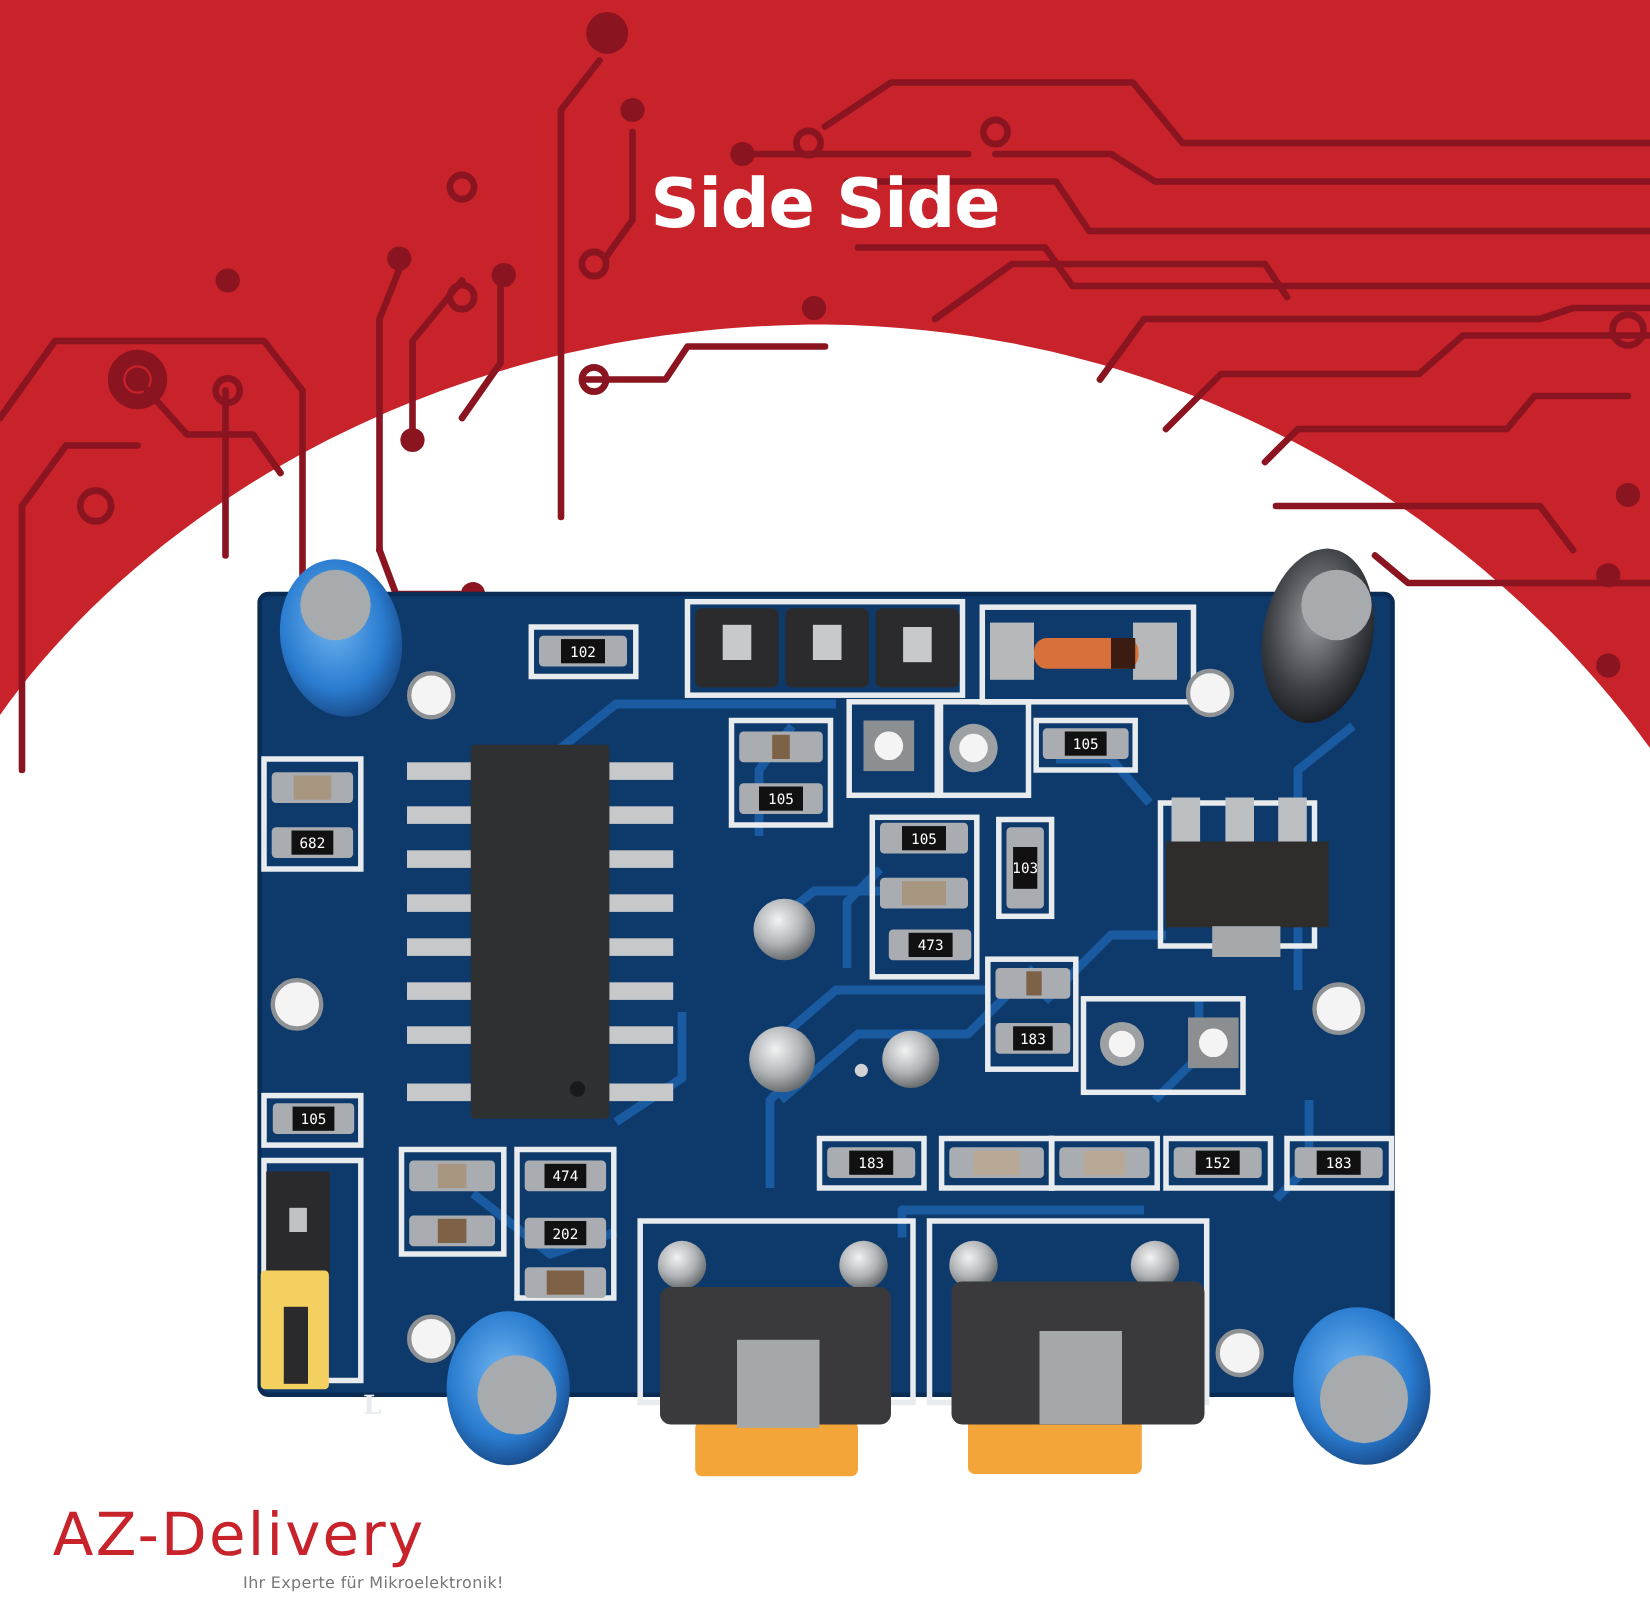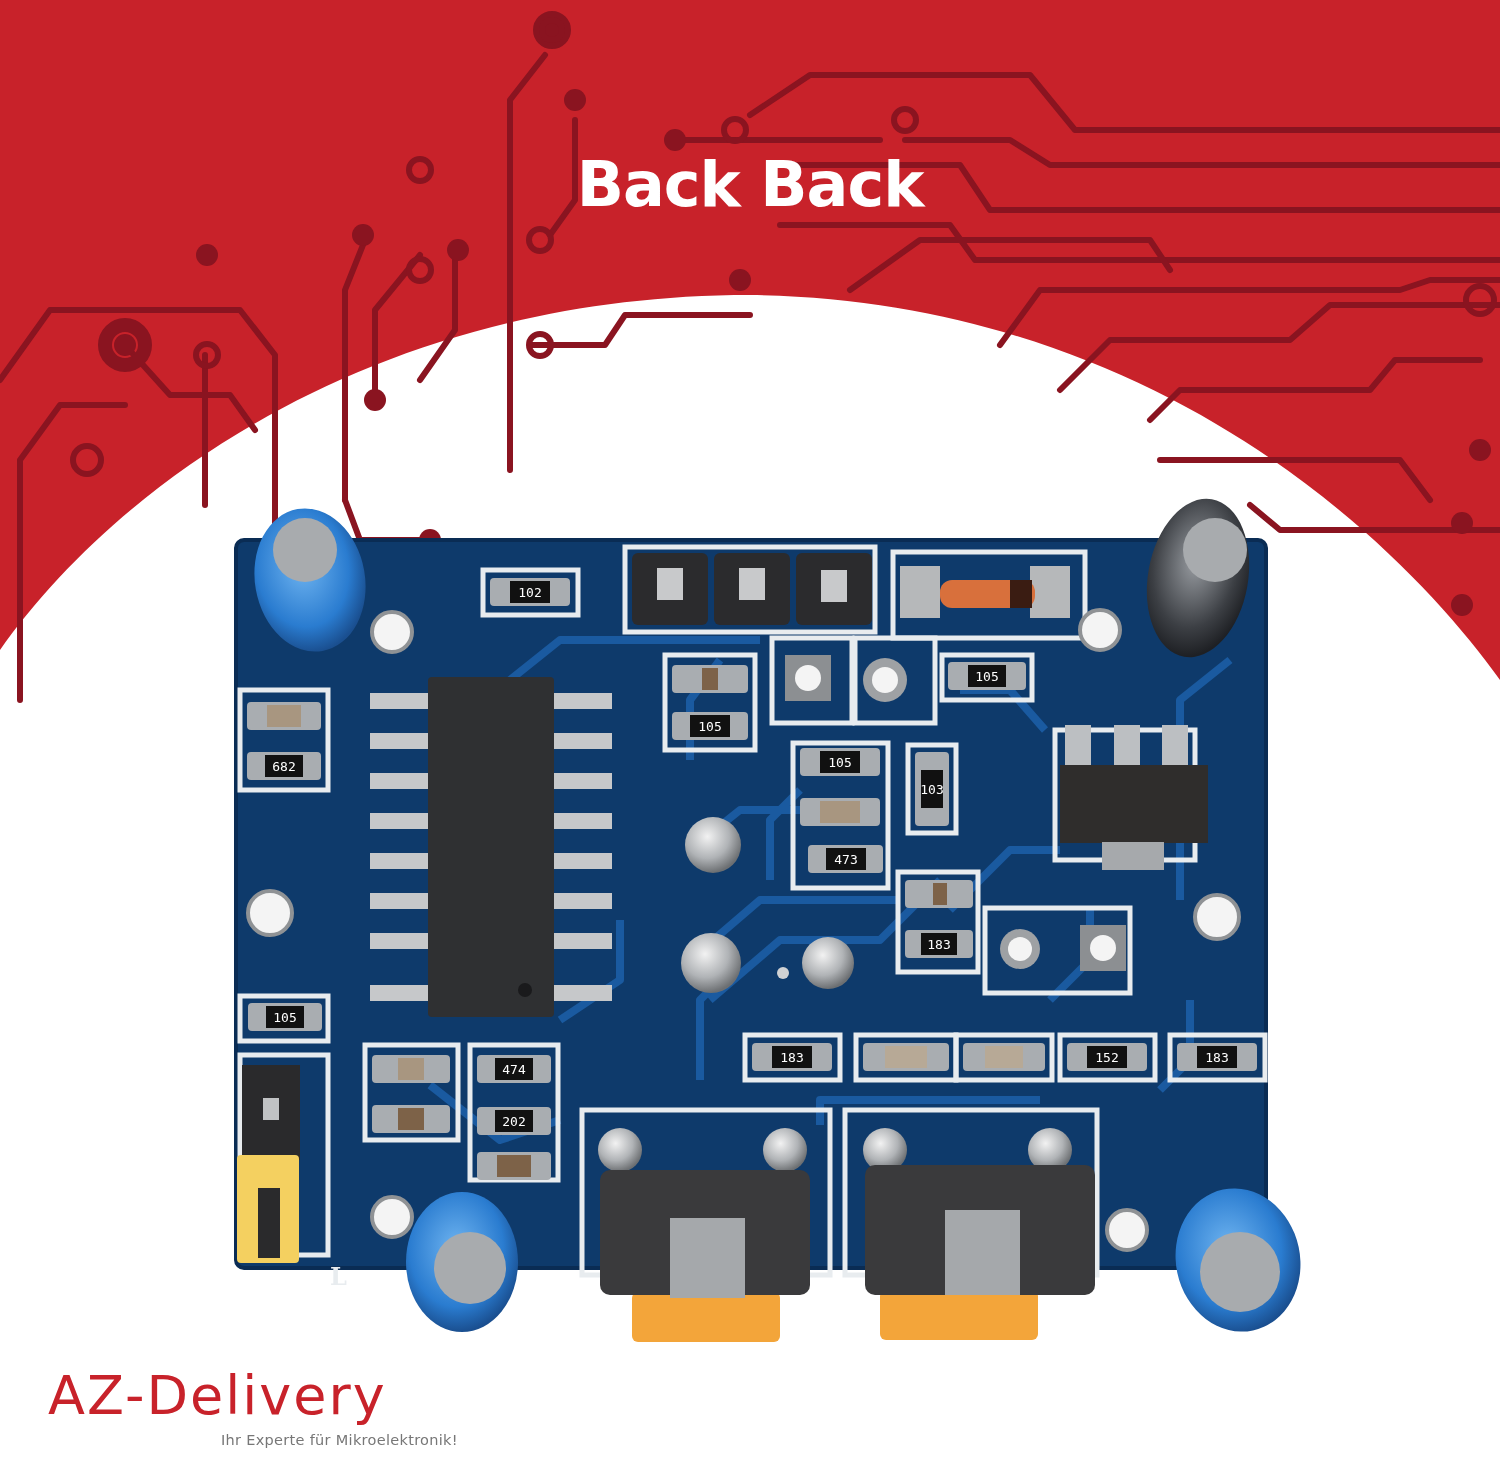--- a/index.html
+++ b/index.html
@@ -67,21 +67,21 @@
     <circle cx="540" cy="240" r="11"></circle>
     <circle cx="540" cy="345" r="11"></circle>
     <circle cx="735" cy="130" r="11"></circle>
     <circle cx="905" cy="120" r="11"></circle>
     <circle cx="207" cy="355" r="11"></circle>
     <circle cx="87" cy="460" r="14"></circle>
     <circle cx="1480" cy="300" r="14"></circle>
   </g>
 </svg>
 
-<div class="title">Back Back</div>
+<div class="title">Side Side</div>
 
 <svg class="pcb-wrap" viewBox="0 0 1500 1468" xmlns="http://www.w3.org/2000/svg">
   <defs>
     <radialGradient id="capBlue" cx="0.45" cy="0.4" r="0.6">
       <stop offset="0" stop-color="#6fb4f0"></stop>
         <stop offset="0.7" stop-color="#2a7cd0"></stop>
         <stop offset="1" stop-color="#1a4f90"></stop>
     </radialGradient>
     <radialGradient id="capGray" cx="0.45" cy="0.4" r="0.6">
       <stop offset="0" stop-color="#9a9ea3"></stop>

